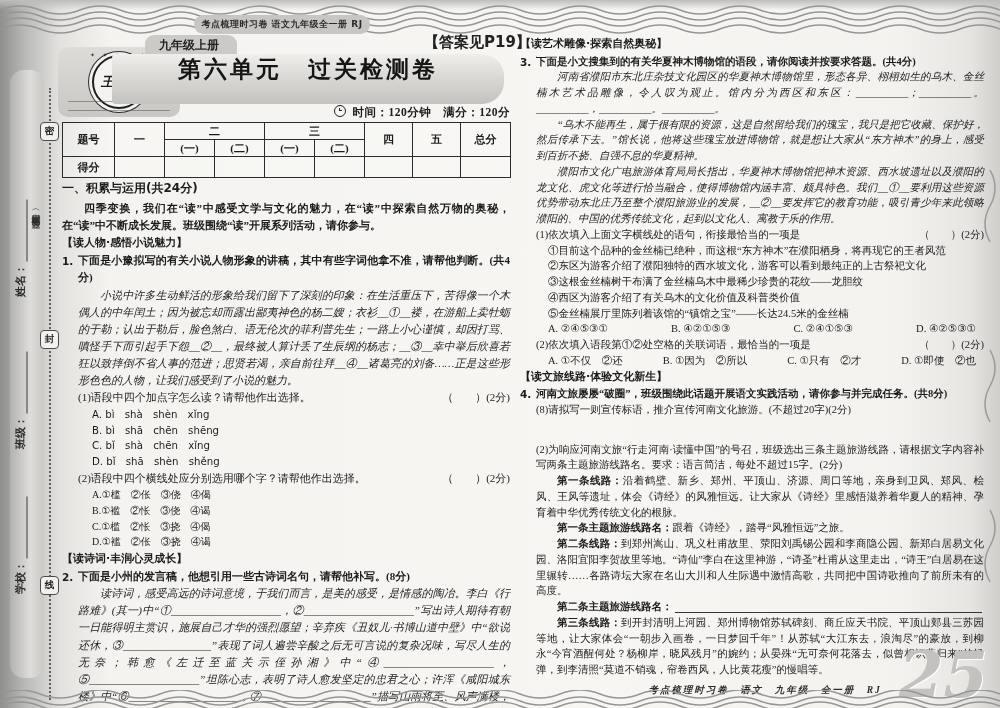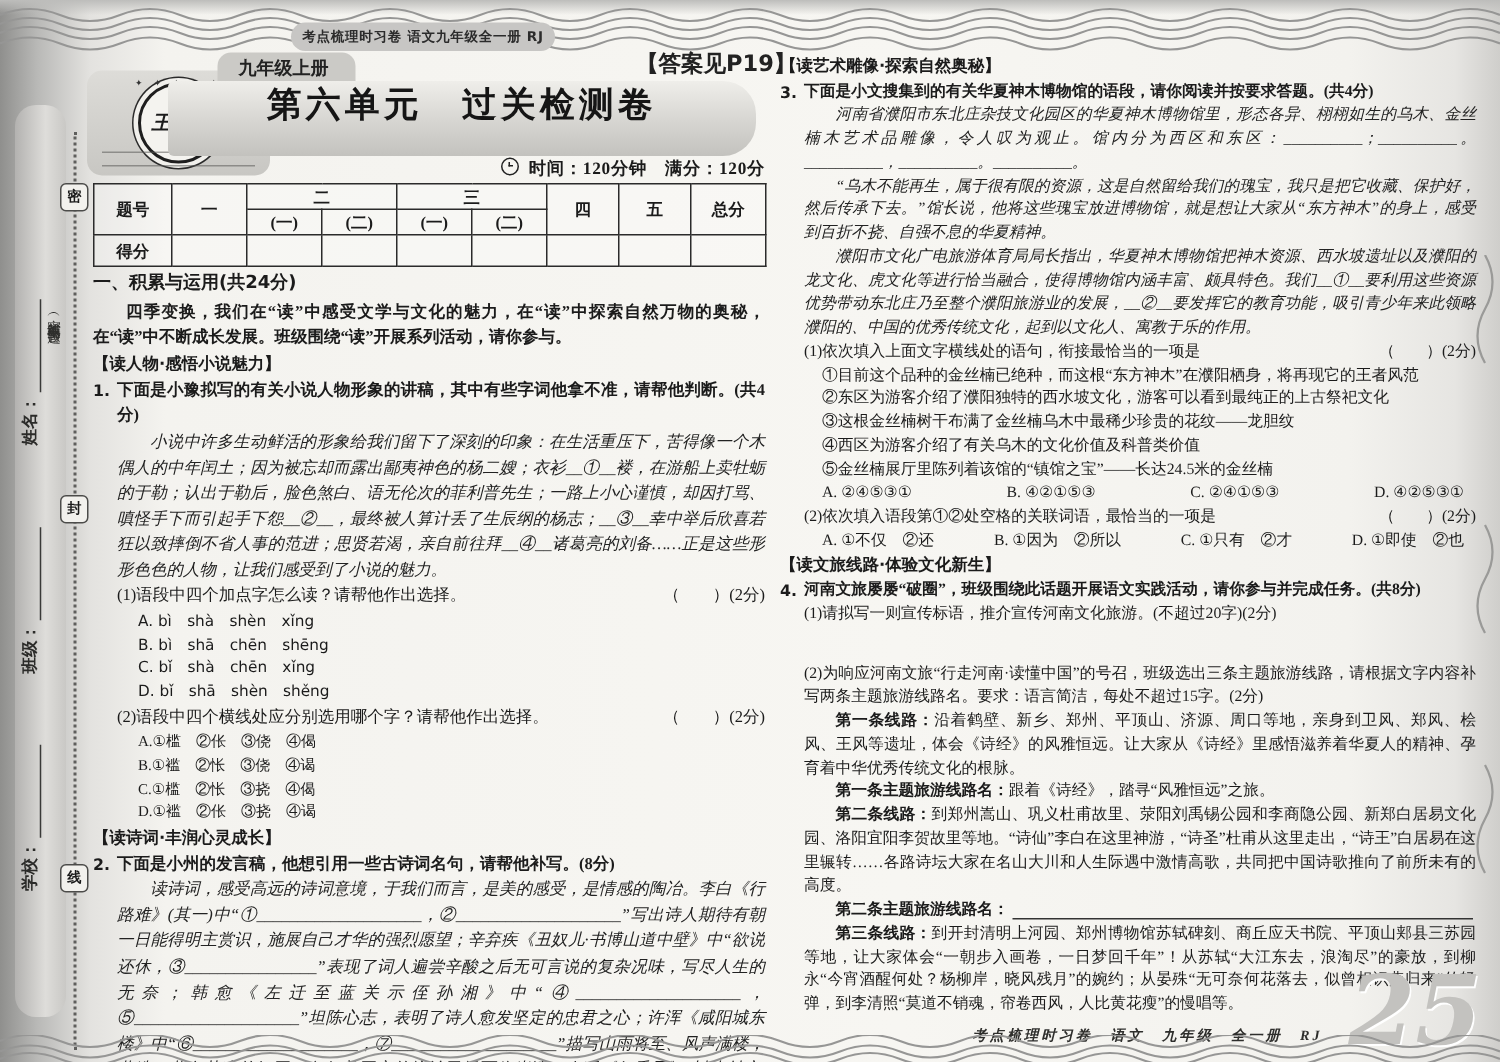--- a/index.html
+++ b/index.html
@@ -258,21 +258,21 @@
           <span>D. ①即使　②也</span>
         </div>
       </div>
     </div>
 
     <div class="tag">【读文旅线路·体验文化新生】</div>
     <div class="q">
       <span class="qnum">4.</span>
       <div class="qbody">
         <div class="stem">河南文旅屡屡“破圈”，班级围绕此话题开展语文实践活动，请你参与并完成任务。(共8分)</div>
-        <div class="sub">(1)请拟写一则宣传标语，推介宣传河南文化旅游。(不超过20字)(2分)</div>
+        <div class="sub">(8)请拟写一则宣传标语，推介宣传河南文化旅游。(不超过20字)(2分)</div>
         <div class="gap"></div>
         <div class="sub">(2)为响应河南文旅“行走河南·读懂中国”的号召，班级选出三条主题旅游线路，请根据文字内容补写两条主题旅游线路名。要求：语言简洁，每处不超过15字。(2分)</div>
         <div class="para"><b>第一条线路：</b><span>沿着鹤壁、新乡、郑州、平顶山、济源、周口等地，亲身到卫风、郑风、桧风、王风等遗址，体会《诗经》的风雅恒远。让大家从《诗经》里感悟滋养着华夏人的精神、孕育着中华优秀传统文化的根脉。</span></div>
         <div class="para"><b>第一条主题旅游线路名：</b><span>跟着《诗经》，踏寻“风雅恒远”之旅。</span></div>
         <div class="para"><b>第二条线路：</b><span>到郑州嵩山、巩义杜甫故里、荥阳刘禹锡公园和李商隐公园、新郑白居易文化园、洛阳宜阳李贺故里等地。“诗仙”李白在这里神游，“诗圣”杜甫从这里走出，“诗王”白居易在这里辗转……各路诗坛大家在名山大川和人生际遇中激情高歌，共同把中国诗歌推向了前所未有的高度。</span></div>
         <div class="rname" style="padding-left:2em">
             <b>第二条主题旅游线路名：</b>
             <span class="fill"></span>
           </div>
         <div class="para"><b>第三条线路：</b><span>到开封清明上河园、郑州博物馆苏轼碑刻、商丘应天书院、平顶山郏县三苏园等地，让大家体会“一朝步入画卷，一日梦回千年”！从苏轼“大江东去，浪淘尽”的豪放，到柳永“今宵酒醒何处？杨柳岸，晓风残月”的婉约；从晏殊“无可奈何花落去，似曾相识燕归来”的轻弹，到李清照“莫道不销魂，帘卷西风，人比黄花瘦”的慢唱等。</span></div>

